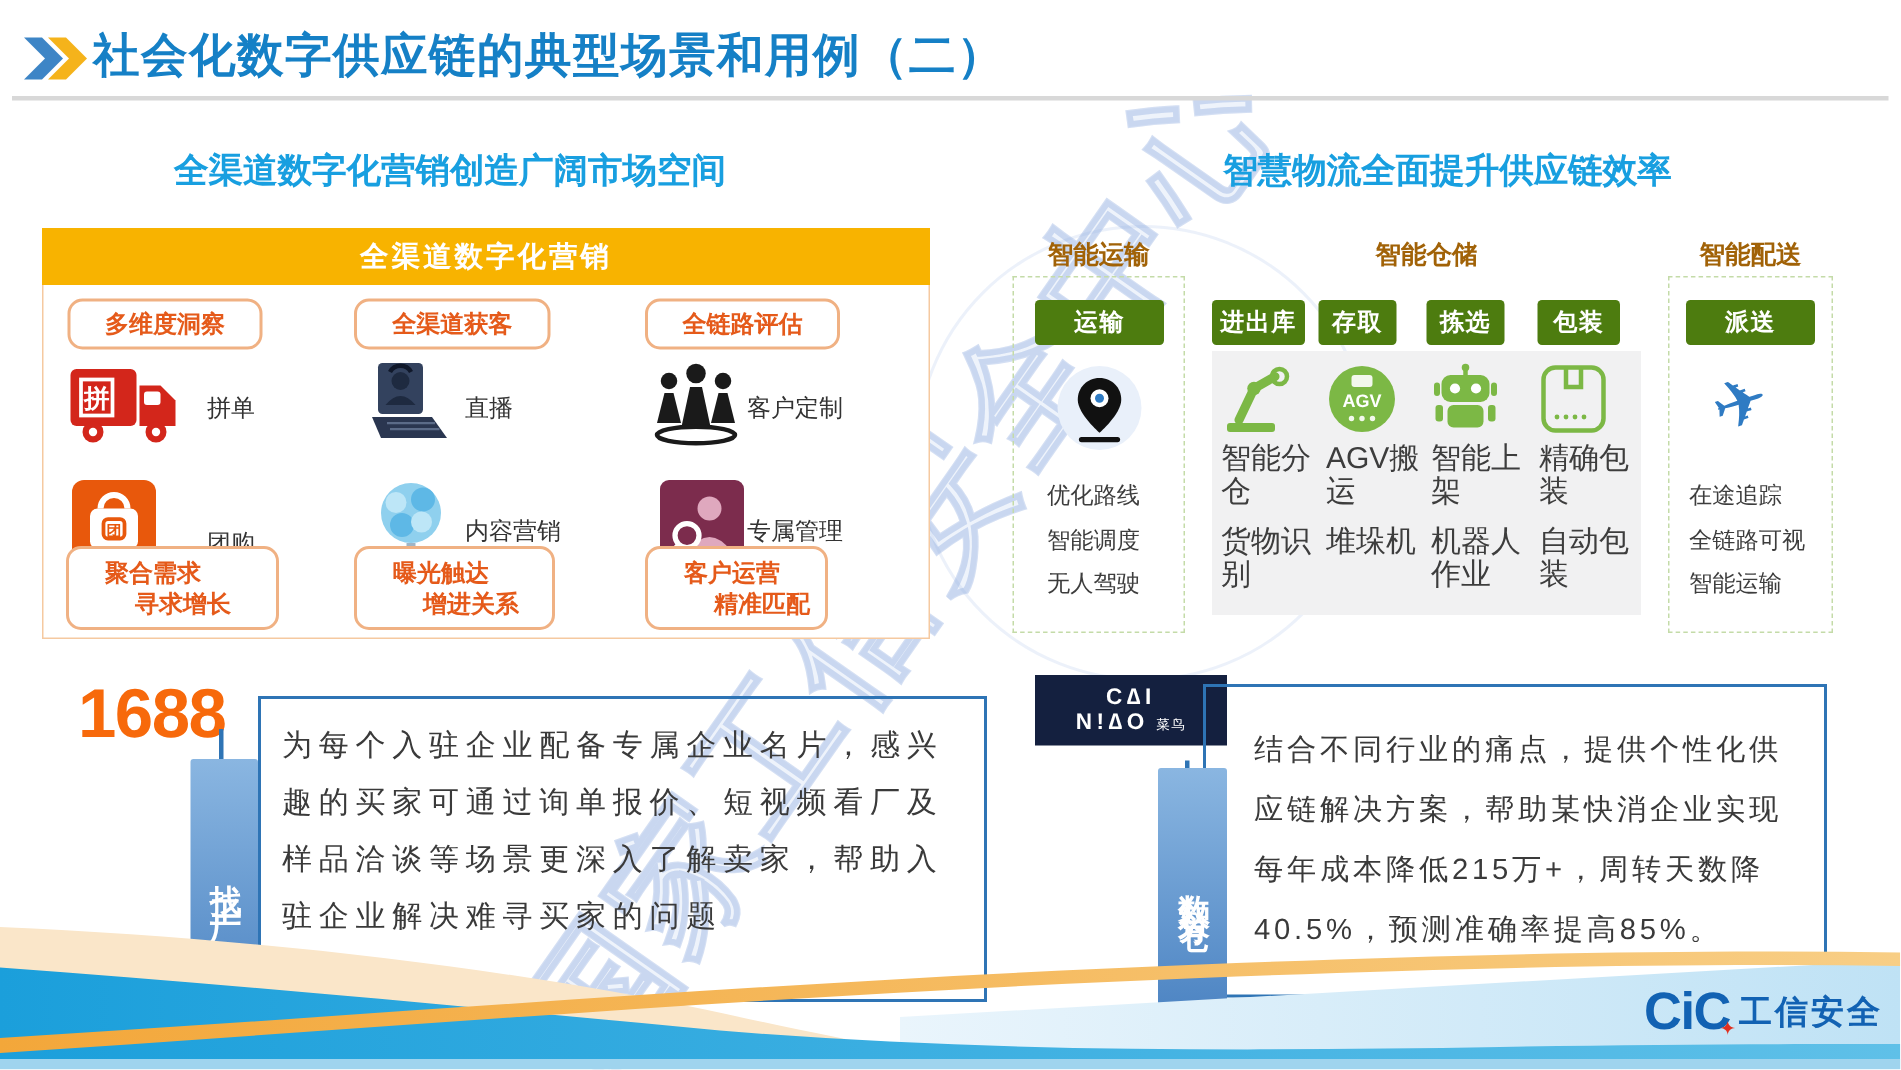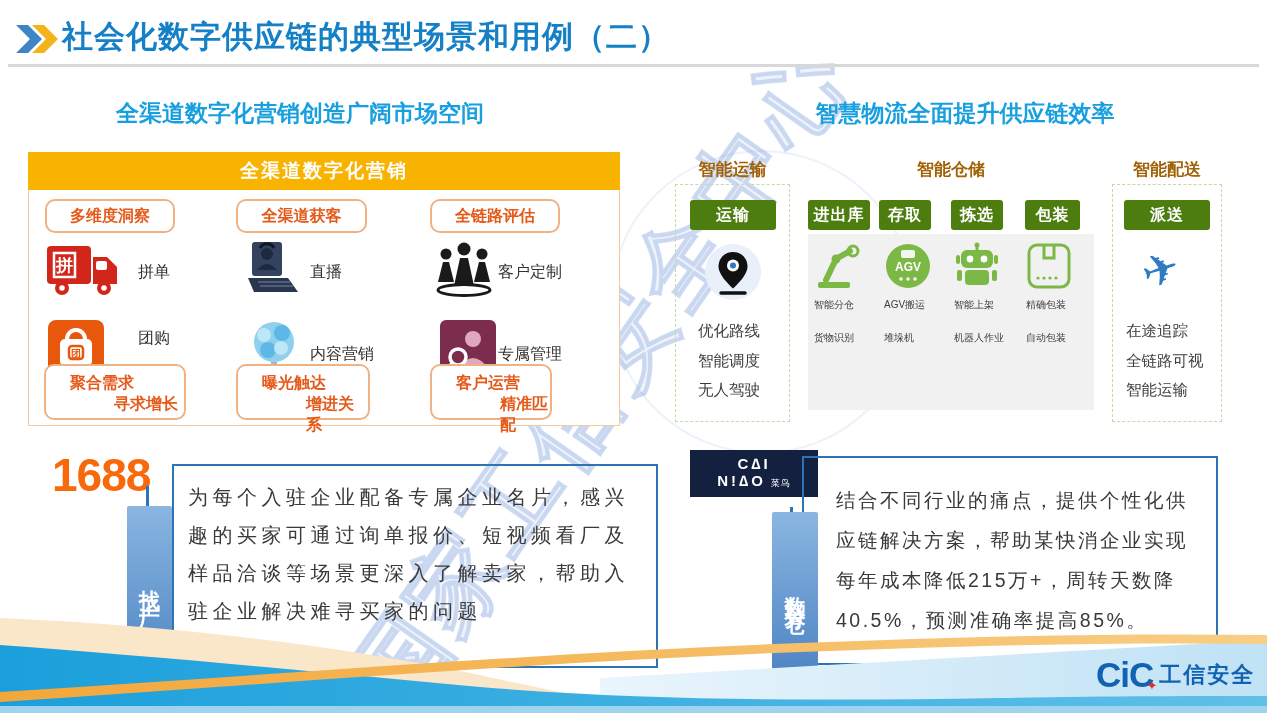--- a/index.html
+++ b/index.html
@@ -16,32 +16,32 @@
 
   
   .panel{left:28px;top:152px;width:592px;height:274px;background:#fff;border:1px solid #F5C9A0;box-sizing:border-box;}
   .panel-bar{left:28px;top:152px;width:592px;height:38px;background:#F8B300;color:#fff;font-size:19px;font-weight:bold;
              display:flex;align-items:center;justify-content:center;letter-spacing:2px;}
   .pill{box-sizing:border-box;border:2px solid #F0B183;border-radius:10px;color:#E55A1A;font-weight:bold;
         font-size:16px;display:flex;align-items:center;justify-content:center;background:#fff;}
   .pill2{box-sizing:border-box;border:2px solid #F0B183;border-radius:10px;color:#E55A1A;font-weight:bold;
          font-size:16px;background:#fff;padding-top:6px;}
   .pill2 .l1{display:block;padding-left:24px;line-height:21px;}
-  .pill2 .l2{display:block;padding-left:68px;line-height:21px;}
+  .pill2 .l2{display:block;padding-left:44px;line-height:21px;}
   .feat-label{font-size:16px;color:#333;white-space:nowrap;}
 
   
   .grp-label{font-size:17px;font-weight:bold;color:#a16207;text-align:center;white-space:nowrap;}
   .dash-box{border:1px dashed #C4DBA8;box-sizing:border-box;background:transparent;}
   .gbtn{background:#4d7c0f;color:#fff;font-weight:bold;font-size:16px;border-radius:3px;
         display:flex;align-items:center;justify-content:center;letter-spacing:1px;}
   .glist{font-size:15.5px;color:#3D3D3D;line-height:29.5px;white-space:nowrap;}
   .gray-block{left:808px;top:234px;width:286px;height:176px;background:#F1F1F2;}
   .wh-col{position:absolute;width:66px;}
-  .wh-top{font-size:10px;line-height:22px;color:#3D3D3D;}
+  .wh-top{font-size:20px;line-height:22px;color:#3D3D3D;}
   .plane{font-size:44px;color:#2F7BC3;display:inline-block;transform:rotate(-18deg);}
 
   
   .logo-1688{left:52px;top:448px;font-size:46px;font-weight:bold;color:#F7690B;letter-spacing:-1px;}
   .case-box{border:2px solid #2E74B5;box-sizing:border-box;background:rgba(255,255,255,0.0);}
   .vtab{background:linear-gradient(180deg,#8AB6E1,#4F86C4);color:#fff;font-weight:bold;font-size:21px;
         writing-mode:vertical-lr;text-align:center;letter-spacing:10px;display:flex;align-items:center;justify-content:center;
         border-radius:2px;}
   .case-text{font-size:20px;color:#3A3A3A;letter-spacing:4.5px;}
   .stem{background:#2E74B5;}
@@ -127,21 +127,21 @@
   </svg>
   <div class="abs feat-label" style="left:498px;top:262px;">客户定制</div>
 
   <svg class="abs" style="left:48px;top:320px;" width="56" height="56" viewBox="0 0 56 56">
     <rect x="0" y="0" width="56" height="56" rx="8" fill="#E8580C"></rect>
     <path d="M19 19 a9 9 0 0 1 18 0" fill="none" stroke="#fff" stroke-width="4"></path>
     <rect x="12" y="19" width="32" height="27" rx="5" fill="#fff"></rect>
     <rect x="21" y="26" width="14" height="13" rx="3" fill="none" stroke="#E8580C" stroke-width="2.5"></rect>
     <text x="28" y="37" font-size="10" font-weight="bold" fill="#E8580C" text-anchor="middle">团</text>
   </svg>
-  <div class="abs feat-label" style="left:138px;top:328px;text-align:right;">团购</div>
+  <div class="abs feat-label" style="left:138px;top:352px;text-align:right;">团购</div>
 
   <svg class="abs" style="left:248px;top:318px;" width="52" height="64" viewBox="0 0 52 64">
     <circle cx="26" cy="24" r="20" fill="#8FD0EE"></circle>
     <circle cx="16" cy="17" r="7" fill="#BDE6F7"></circle>
     <circle cx="34" cy="15" r="8" fill="#5EB8E6"></circle>
     <circle cx="20" cy="32" r="8" fill="#5EB8E6"></circle>
     <circle cx="33" cy="30" r="7" fill="#BDE6F7"></circle>
     <rect x="23" y="44" width="6" height="9" fill="#9FB6C8"></rect>
     <polygon points="14,60 38,60 32,53 20,53" fill="#B9C9D6"></polygon>
   </svg>

